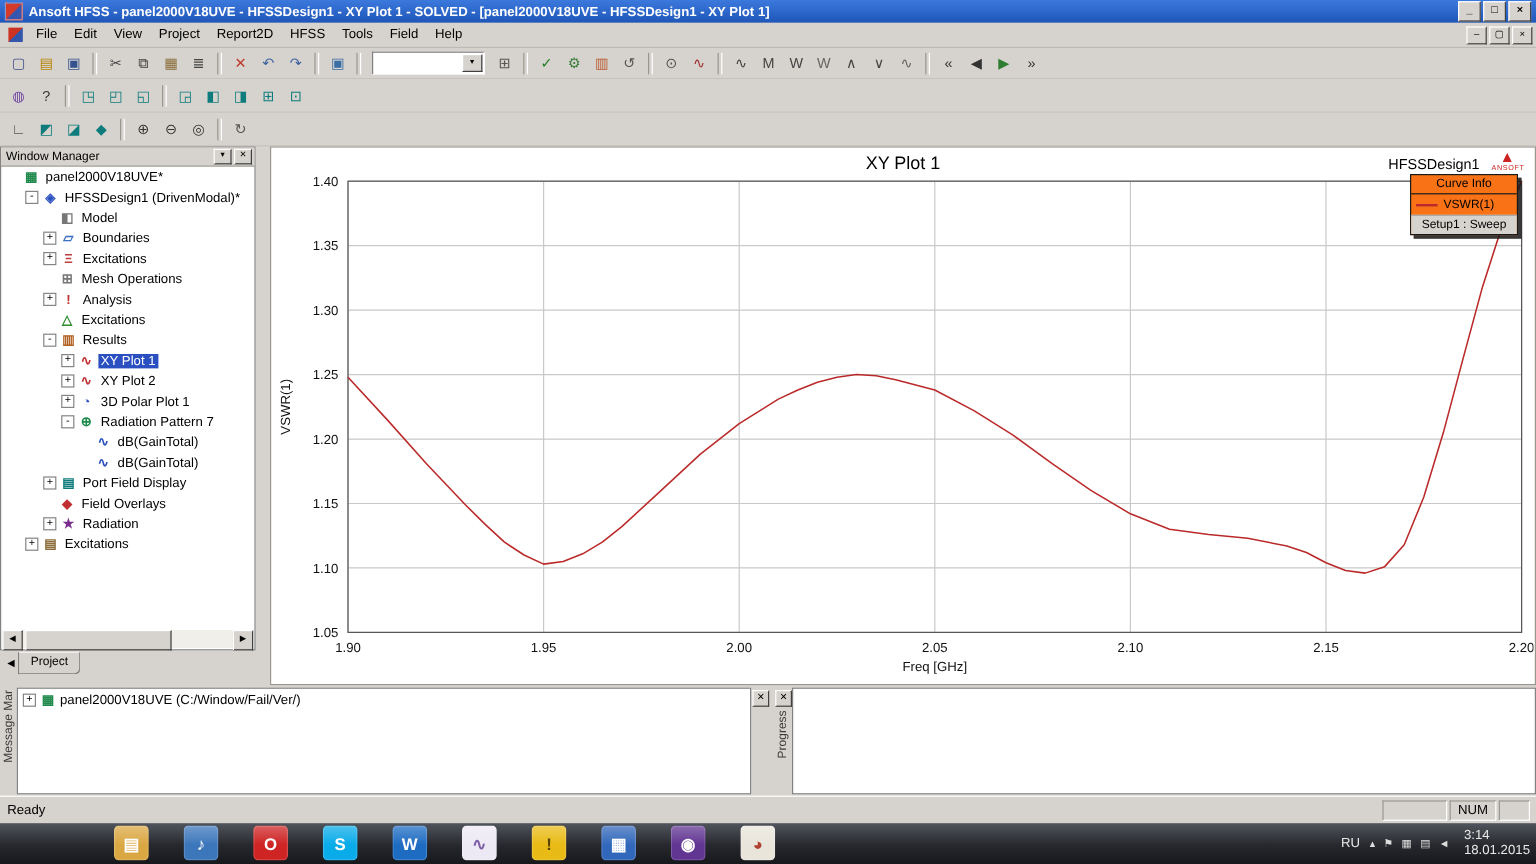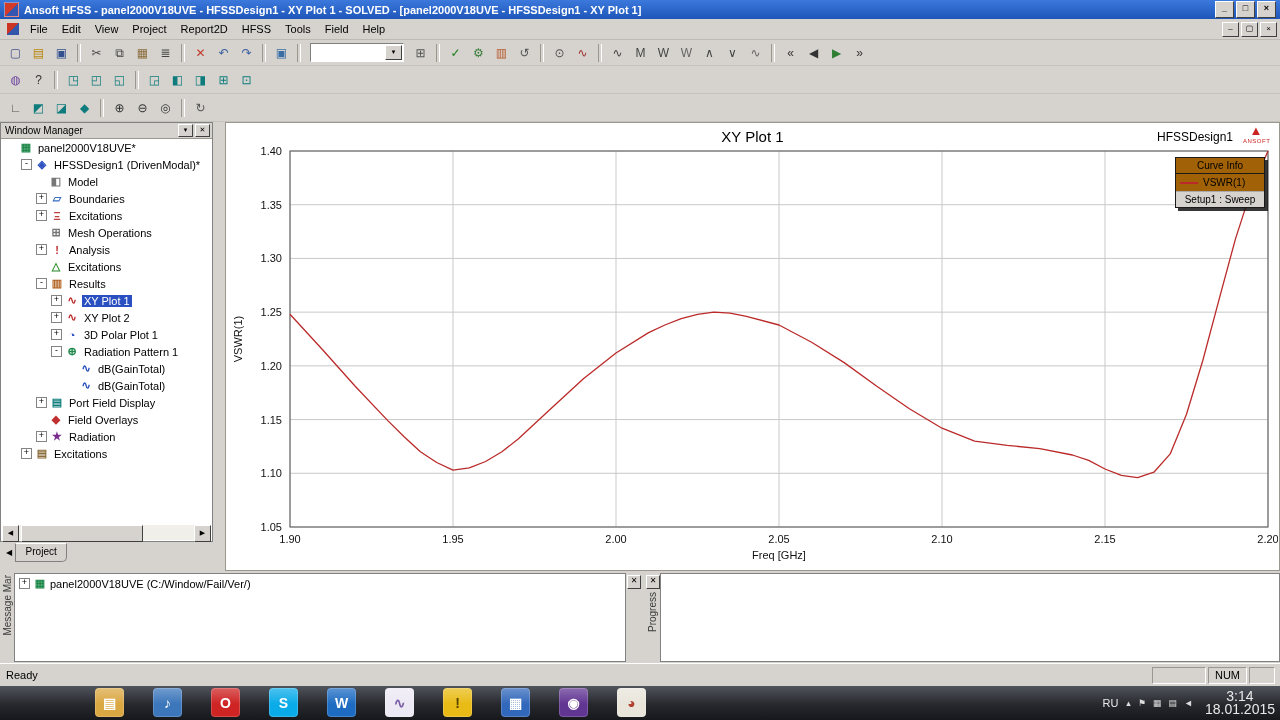--- a/index.html
+++ b/index.html
@@ -68,21 +68,21 @@
   #plot-panel{position:absolute;left:225px;top:122px;width:1055px;height:449px;background:#fff;
     border:1px solid #9a978f;box-sizing:border-box}
   #plot-title{position:absolute;left:0;top:5px;width:100%;text-align:center;font-size:15px}
   #design-label{position:absolute;right:46px;top:7px;font-size:12px}
   #ansoft-logo{position:absolute;right:10px;top:2px;width:26px;text-align:center;color:#cc2222;line-height:11px}
   #ansoft-logo .tri{font-size:13px}
   #ansoft-logo .word{font-size:6px;letter-spacing:.5px}
   #chart-svg{position:absolute;left:2px;top:22px}
   .tick{font-size:11px;fill:#111;font-family:"Liberation Sans",sans-serif}
   .axis-title{font-size:11px;fill:#111;font-family:"Liberation Sans",sans-serif}
-  #legend{position:absolute;right:14px;top:34px;width:88px;background:#a16207;border:1px solid #1a1a1a;
+  #legend{position:absolute;right:14px;top:22px;width:88px;background:#f97316;border:1px solid #1a1a1a;
     box-shadow:3px 3px 0 rgba(20,20,20,.85);font-size:10px}
   #legend-head{border-bottom:1px solid #1a1a1a;text-align:center;padding:2px 0}
   #legend-row{display:flex;align-items:center;padding:3px 4px}
   #legend-line{width:18px;height:0;border-top:2px solid #bb2a2a;margin-right:5px;flex:none}
   #legend-sub{background:#d6d3ce;text-align:center;padding:2px 0;border-top:1px solid #aaa}
 
   
   .vstrip{position:absolute;width:13px;display:flex;align-items:flex-start;justify-content:center}
   .vtext{writing-mode:vertical-rl;transform:rotate(180deg);font-size:10px;color:#3a3a3a;white-space:nowrap}
   #msg-strip{left:1px;top:575px;height:86px}
@@ -105,21 +105,21 @@
   .scell{height:15px;border:1px solid;border-color:#9a978f #fff #fff #9a978f;padding:0 6px;line-height:15px}
 
   
   #taskbar{position:absolute;left:0;top:686px;width:1280px;height:34px;
     background:linear-gradient(#50545c,#26282d 55%,#17181c)}
   #taskbar-icons{position:absolute;left:95px;top:2px;display:flex;gap:29px}
   .tb-icon{width:29px;height:29px;border-radius:4px;display:flex;align-items:center;justify-content:center;
     font-size:14px;font-weight:bold;color:#fff;box-shadow:inset 0 0 0 1px rgba(255,255,255,.18)}
   #tray{position:absolute;right:5px;top:0;height:34px;display:flex;align-items:center;gap:8px;color:#e8e8e8}
   .tray-ic{font-size:9px;color:#ddd}
-  #tray-clock{text-align:center;font-size:14px;line-height:13px;margin-left:4px}
+  #tray-clock{font-size:11px;line-height:13px;margin-left:4px}
 </style>
 </head>
 <body>
 
 <div id="titlebar">
   <span id="app-icon"></span>
   <span id="title-text">Ansoft HFSS - panel2000V18UVE - HFSSDesign1 - XY Plot 1 - SOLVED - [panel2000V18UVE - HFSSDesign1 - XY Plot 1]</span>
   <span class="win-btn">_</span>
   <span class="win-btn">□</span>
   <span class="win-btn">×</span>
@@ -279,21 +279,21 @@
         <span class="tlabel">XY Plot 2</span>
       </div>
       <div class="trow" style="padding-left: 49px;">
         <span class="expand">+</span>
         <span class="ti" style="color: rgb(43, 80, 192);">◔</span>
         <span class="tlabel">3D Polar Plot 1</span>
       </div>
       <div class="trow" style="padding-left: 49px;">
         <span class="expand">-</span>
         <span class="ti" style="color: rgb(31, 138, 76);">⊕</span>
-        <span class="tlabel">Radiation Pattern 1</span>
+        <span class="tlabel">Radiation Pattern 7</span>
       </div>
       <div class="trow" style="padding-left: 64px;">
         <span class="spacer"></span>
         <span class="ti" style="color: rgb(43, 80, 192);">∿</span>
         <span class="tlabel">dB(GainTotal)</span>
       </div>
       <div class="trow" style="padding-left: 64px;">
         <span class="spacer"></span>
         <span class="ti" style="color: rgb(43, 80, 192);">∿</span>
         <span class="tlabel">dB(GainTotal)</span>

